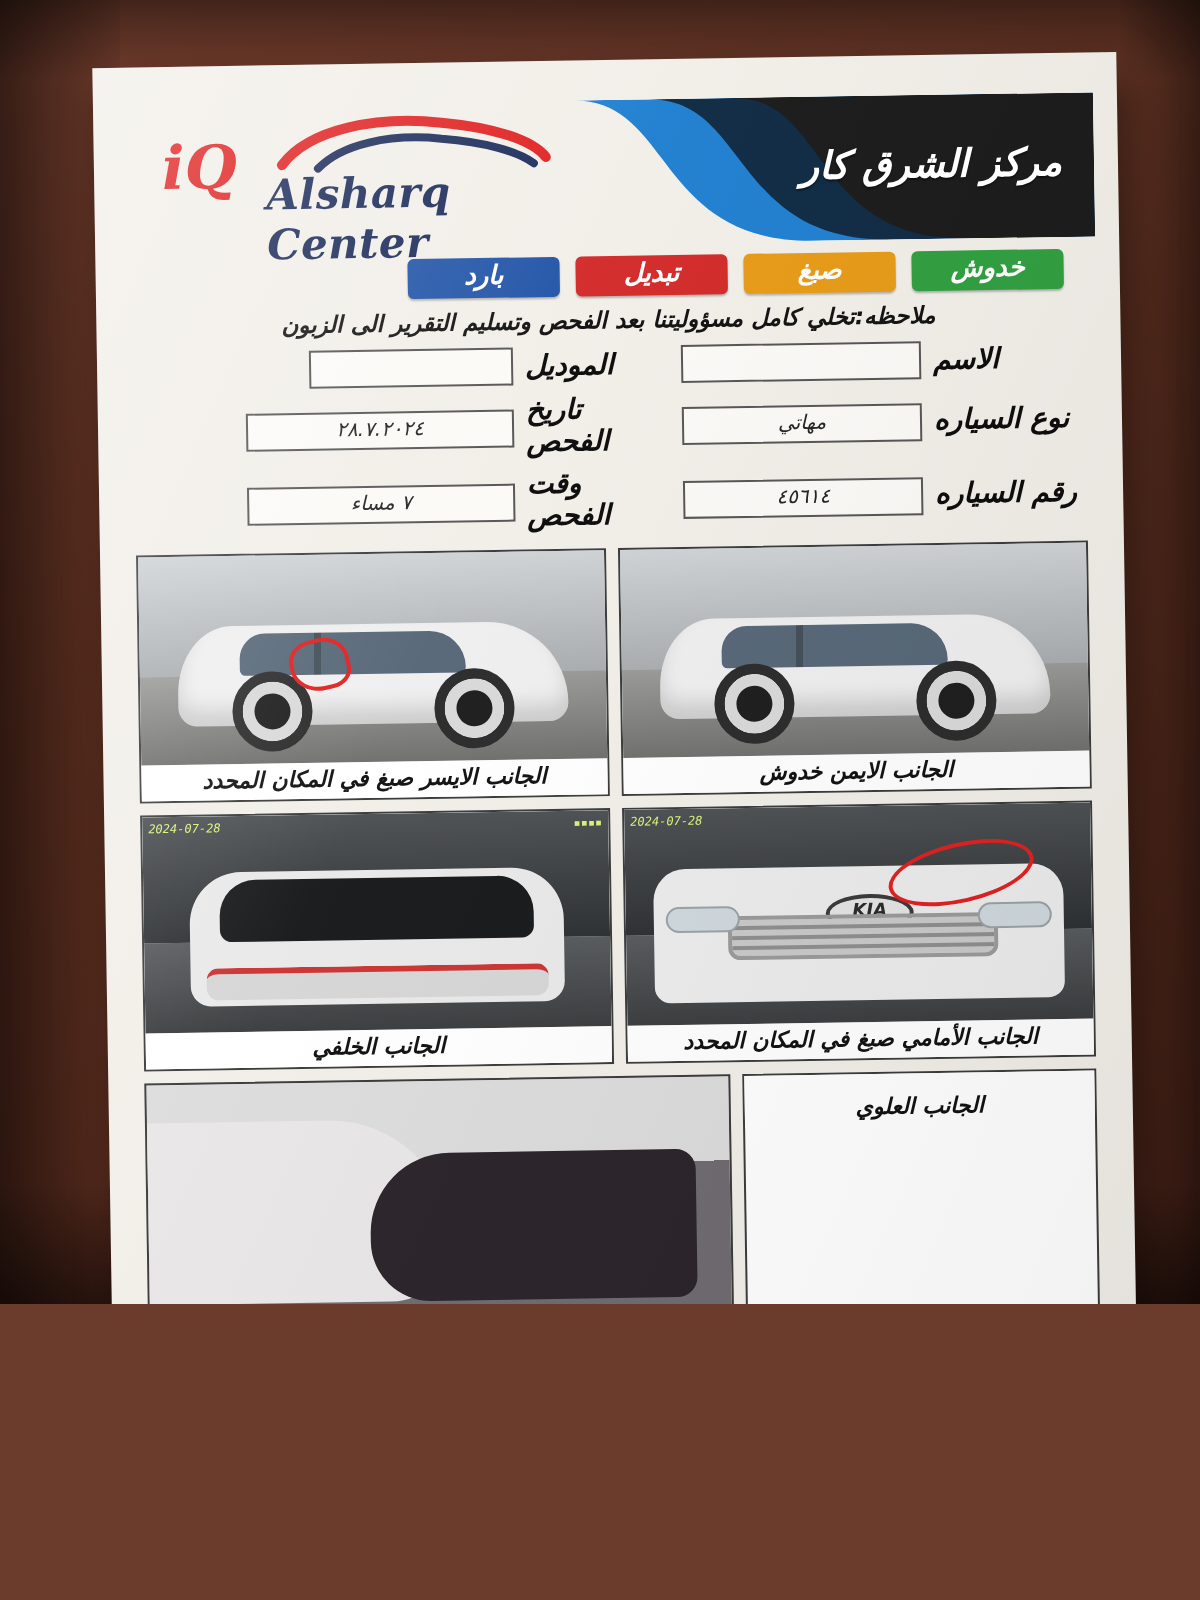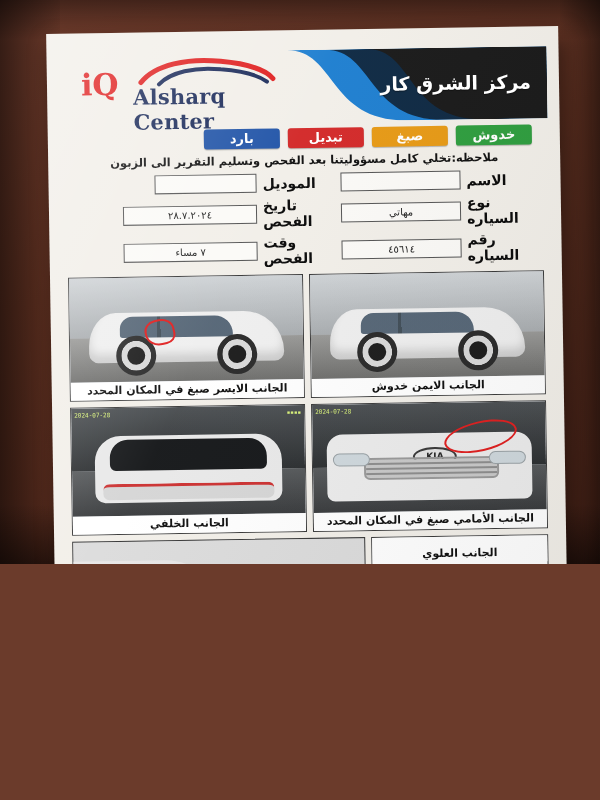--- a/index.html
+++ b/index.html
@@ -4,23 +4,24 @@
 <style>
   html, body {
     margin: 0;
     padding: 0;
     background: #6b3b2b;
     font-family: "DejaVu Sans", "Liberation Sans", sans-serif;
   }
   .screen {
     position: relative;
     width: 600px;
-    height: 564px;
+    height: 652px;
     overflow: hidden;
     background: linear-gradient(160deg, #7a4231 0%, #683524 40%, #55291c 100%);
+    font-style: italic;
   }
   
   .desk-shadow-left {
     position: absolute; left: 0; top: 0; width: 60px; height: 800px;
     background: linear-gradient(90deg, rgba(0,0,0,0.55), rgba(0,0,0,0.05));
   }
   .desk-shadow-right {
     position: absolute; right: 0; top: 0; width: 40px; height: 800px;
     background: linear-gradient(270deg, rgba(0,0,0,0.5), rgba(0,0,0,0.02));
   }

